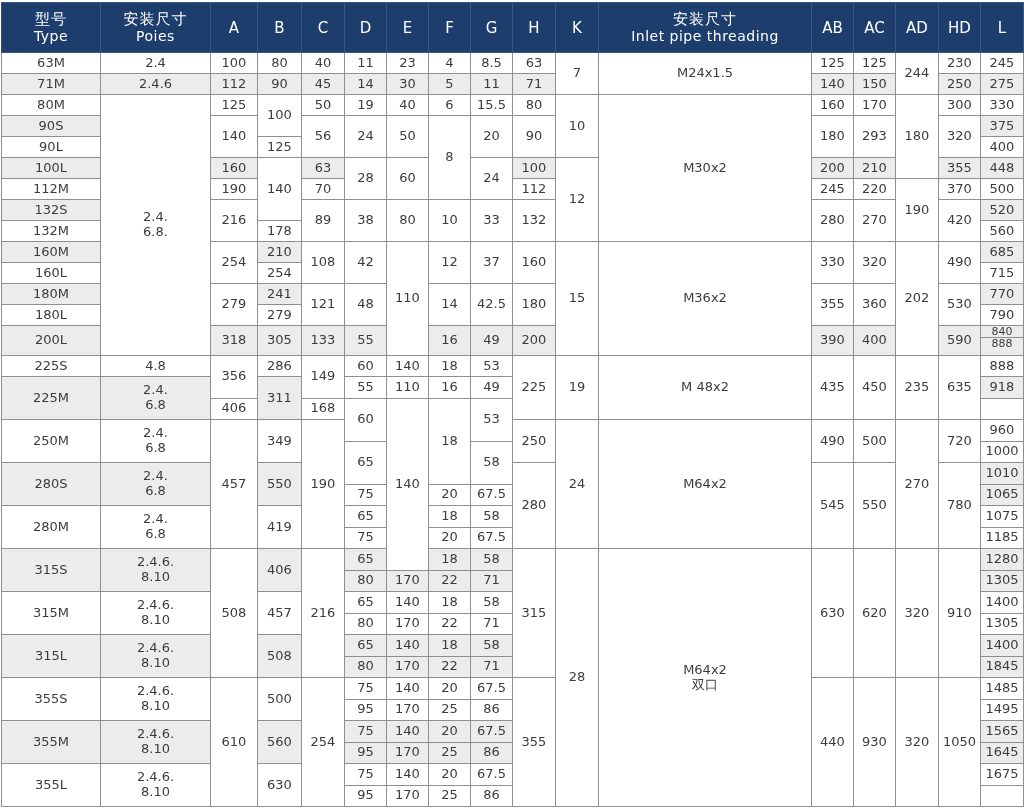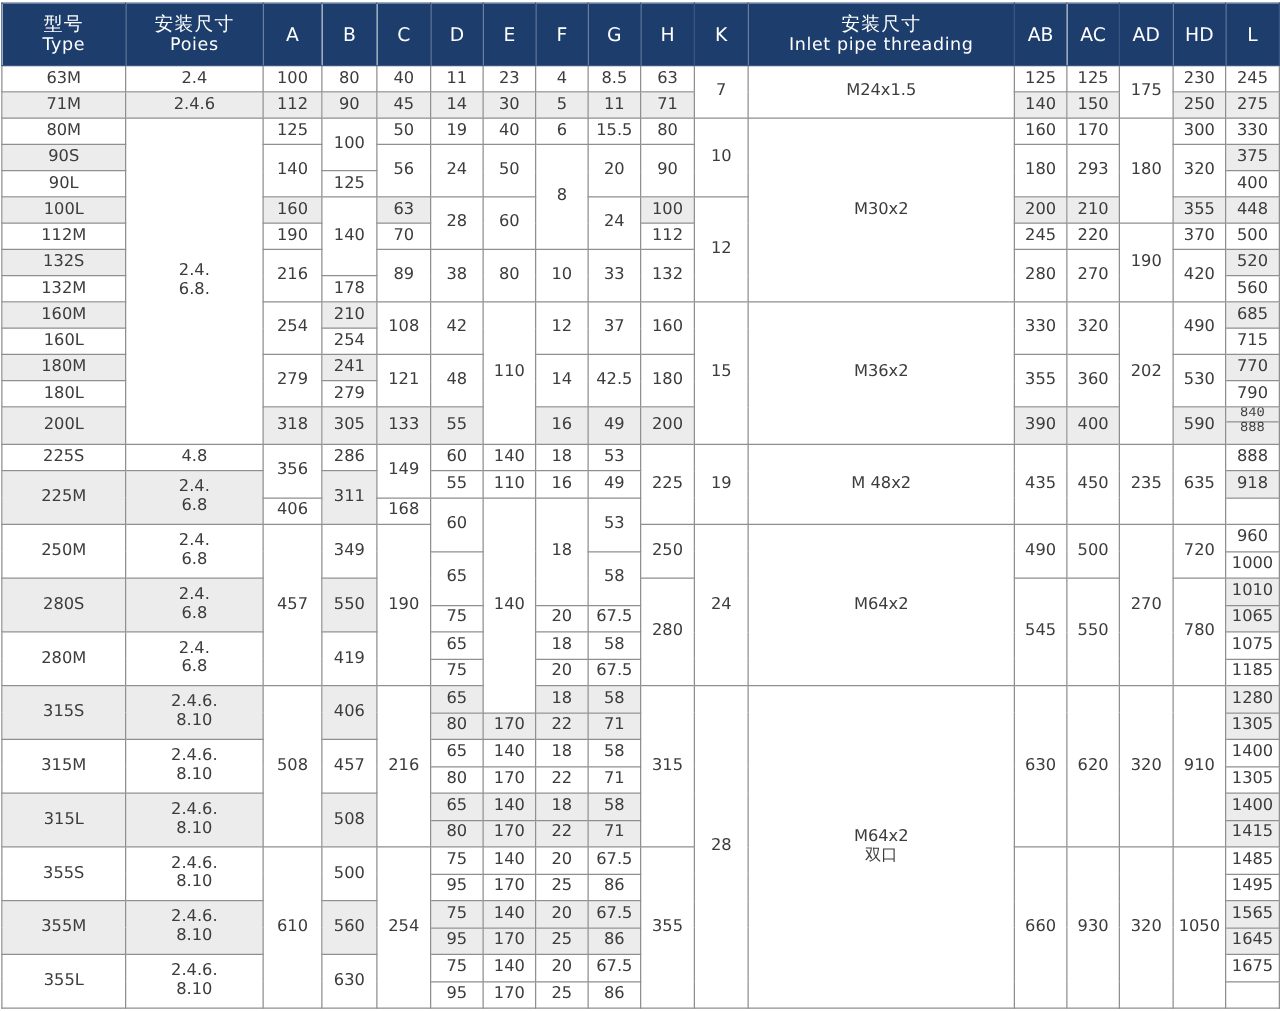--- a/index.html
+++ b/index.html
@@ -10,21 +10,21 @@
   thead tr{height:50px;}
   thead th{background:#1d3e6c;color:#ffffff;border:1px solid #3a5580;font-weight:normal;vertical-align:middle;text-align:center;}
   thead .cn{font-size:15px;letter-spacing:1px;line-height:1.25;}
   thead .en{font-size:14px;letter-spacing:.5px;line-height:1.2;text-align:center;}
   thead .lt{font-size:15px;}
   tbody tr{height:21px;}
   tbody tr.rh30{height:30px;}
   tbody tr.rh215{height:21.5px;}
   tbody td{font-size:13px;color:#3c3c3c;text-align:center;vertical-align:middle;white-space:pre-line;line-height:1.15;background:#ffffff;}
   tbody td.s{background:#ececec;}
-  td.splitcell{vertical-align:top;font-family:Liberation Mono, monospace;}
+  td.splitcell{vertical-align:top;}
   .half{height:50%;display:flex;align-items:center;justify-content:center;font-size:11px;line-height:1;}
   .half:first-child{border-bottom:1px solid #8f8f8f;}
 </style>
 </head>
 <body>
 
 <div class="wrap">
   <table>
     <colgroup>
         <col style="width: 99px;">
@@ -84,21 +84,21 @@
           <td>40</td>
           <td>11</td>
           <td>23</td>
           <td>4</td>
           <td>8.5</td>
           <td>63</td>
           <td rowspan="2">7</td>
           <td rowspan="2">M24x1.5</td>
           <td>125</td>
           <td>125</td>
-          <td rowspan="2">175</td>
+          <td rowspan="2">244</td>
           <td>230</td>
           <td>245</td>
         </tr>
         <tr>
           <td class="s">71M</td>
           <td class="s">2.4.6</td>
           <td class="s">112</td>
           <td class="s">90</td>
           <td class="s">45</td>
           <td class="s">14</td>
@@ -398,35 +398,35 @@
           <td class="s">140</td>
           <td class="s">18</td>
           <td class="s">58</td>
           <td class="s">1400</td>
         </tr>
         <tr class="rh215">
           <td class="s">80</td>
           <td class="s">170</td>
           <td class="s">22</td>
           <td class="s">71</td>
-          <td class="s">1415</td>
+          <td class="s">1845</td>
         </tr>
         <tr class="rh215">
           <td rowspan="2">355S</td>
           <td rowspan="2">2.4.6.
 8.10</td>
           <td rowspan="6">610</td>
           <td rowspan="2">500</td>
           <td rowspan="6">254</td>
           <td>75</td>
           <td>140</td>
           <td>20</td>
           <td>67.5</td>
           <td rowspan="6">355</td>
-          <td rowspan="6">660</td>
+          <td rowspan="6">440</td>
           <td rowspan="6">930</td>
           <td rowspan="6">320</td>
           <td rowspan="6">1050</td>
           <td>1485</td>
         </tr>
         <tr class="rh215">
           <td>95</td>
           <td>170</td>
           <td>25</td>
           <td>86</td>

